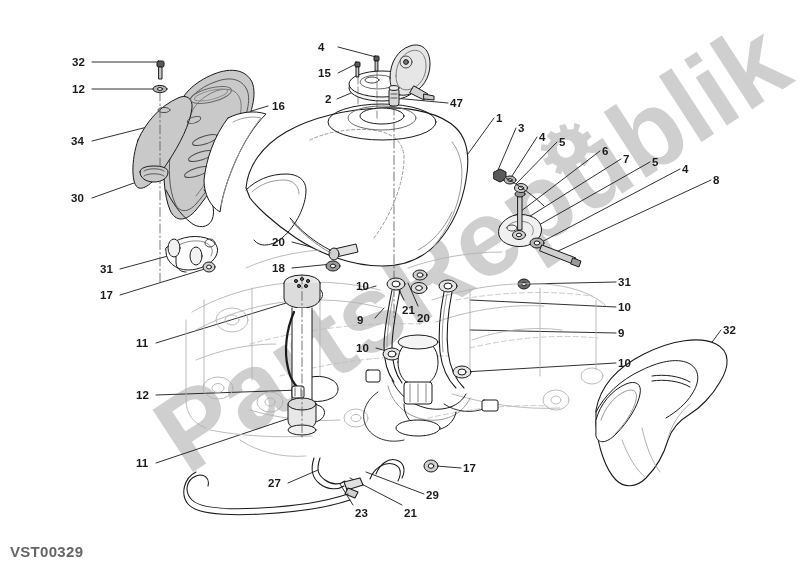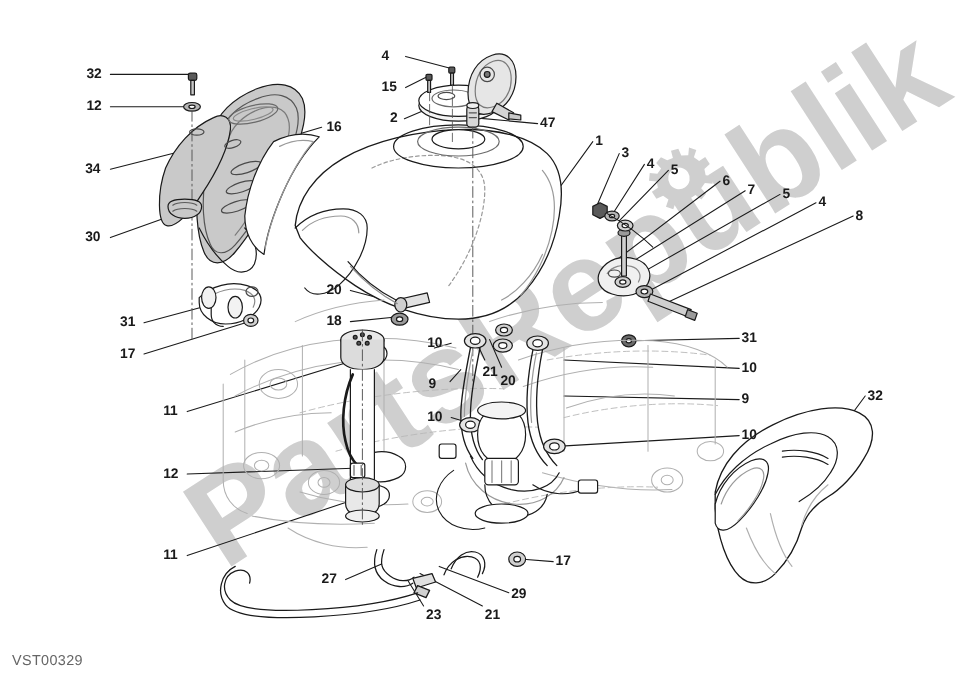--- a/index.html
+++ b/index.html
@@ -6,21 +6,21 @@
   body{width:800px;height:564px;font-family:"Liberation Sans",sans-serif;overflow:hidden;}
   #stage{position:relative;width:800px;height:564px;background:#fff;}
   svg{position:absolute;left:0;top:0;}
   .callout{
     position:absolute;font-family:"Liberation Sans",sans-serif;
     font-size:11.5px;font-weight:700;color:#1a1a1a;
     line-height:1;white-space:nowrap;
   }
   #code{
     position:absolute;left:10px;top:543px;
-    font-size:12px;font-weight:400;color:#666;letter-spacing:.3px;
+    font-size:15px;font-weight:700;color:#666;letter-spacing:.3px;
   }
 </style>
 </head>
 <body>
 
 <div id="stage">
 
   <svg width="800" height="564">
     <defs>
       <g id="gearGlyph">

